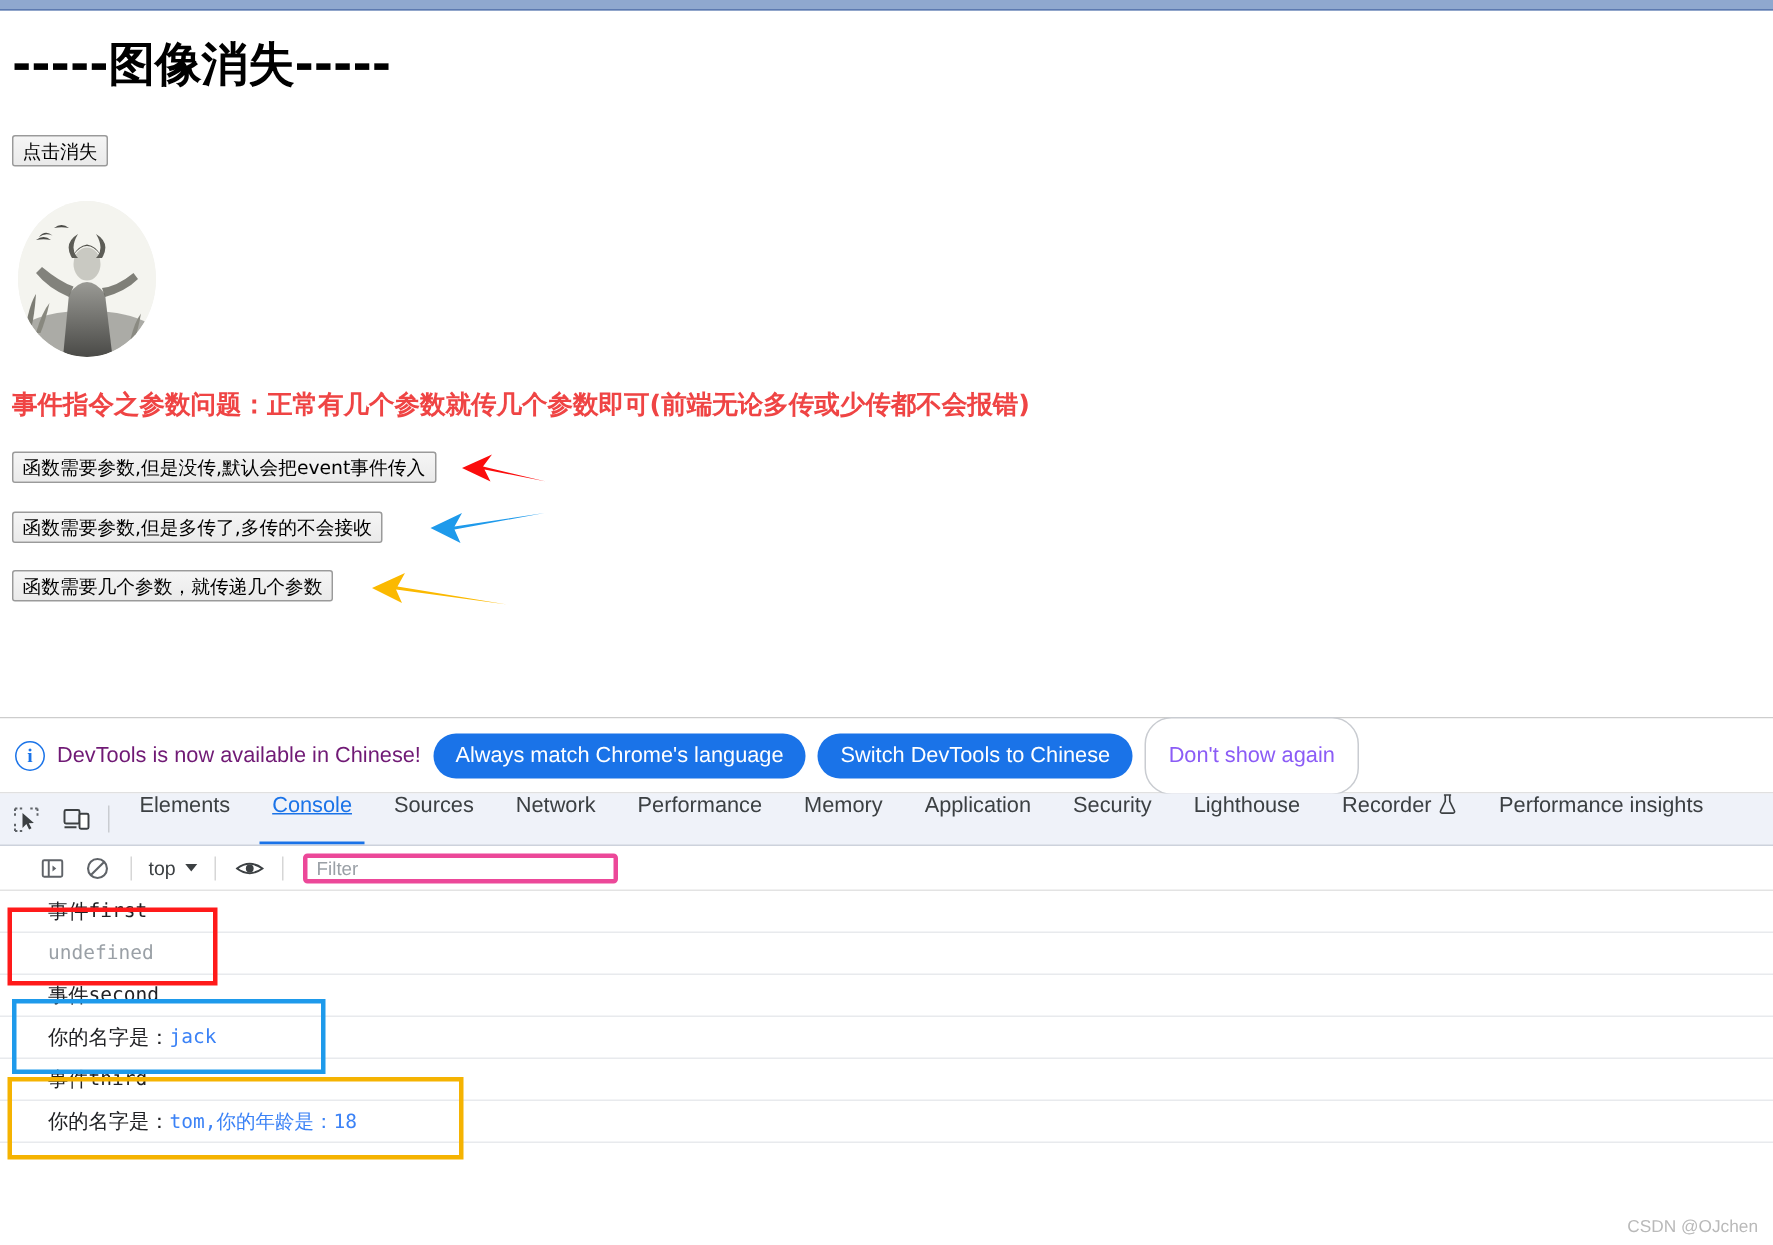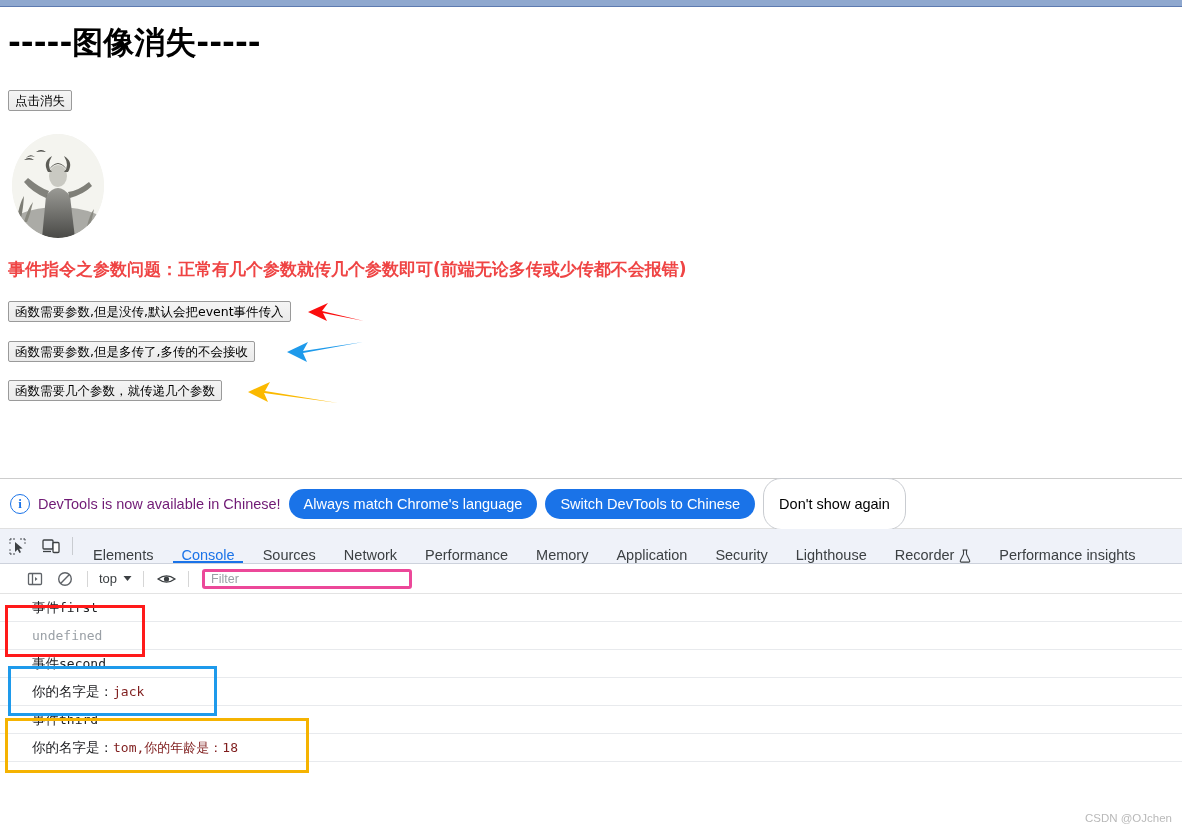--- a/index.html
+++ b/index.html
@@ -103,21 +103,21 @@
   }
   #info-text { font-size: 14.5px; color: #701a75; white-space: nowrap; }
   .pill-blue {
     background: #1a73e8; color: #fff;
     border: none; border-radius: 18px;
     padding: 7px 15px; font-size: 14.5px;
     font-family: "Liberation Sans", sans-serif;
     white-space: nowrap; cursor: pointer;
   }
   .pill-ghost {
-    background: #fff; color: #000000;
+    background: #fff; color: #8b5cf6;
     border: 1px solid #c9ccd1; border-radius: 18px;
     padding: 17px 15px; font-size: 14.5px;
     font-family: "Liberation Sans", sans-serif;
     white-space: nowrap; cursor: pointer;
   }
 
   
   #tabbar {
     position: relative;
     height: 35px;
@@ -127,21 +127,21 @@
     overflow: hidden;
   }
   .tb-icon {
     width: 34px; display: flex; align-items: center; justify-content: center;
     cursor: pointer;
   }
   #tb-divider {
     width: 1px; background: #c9ccd1; margin: 8px 6px 8px 4px; flex: 0 0 1px;
   }
   .tab {
-    display: flex; align-items: flex-end; gap: 5px;
+    display: flex; align-items: flex-start; gap: 5px;
     padding: 0 14px;
     font-size: 14.5px; color: #3c4043;
     white-space: nowrap; cursor: pointer;
     position: relative;
   }
   .tab.active { color: #1a73e8; text-decoration: underline; }
   .tab.active::after {
     content: ""; position: absolute; left: 6px; right: 6px; bottom: 0;
     height: 2.5px; background: #1a73e8;
   }
@@ -190,21 +190,21 @@
     padding-left: 32px;
     border-bottom: 1px solid #e8eaed;
     font-family: "DejaVu Sans Mono", "Liberation Mono", monospace;
     font-size: 13px;
     color: #202124;
     white-space: nowrap;
     text-align: right;
   }
   .console-row.dim { color: #9aa0a6; }
   .cjk { font-family: "DejaVu Sans", "Liberation Sans", sans-serif; font-size: 13.5px; }
-  .val-blue { color: #7f1d1d; }
+  .val-blue { color: #3b82f6; }
 
   .hl-box {
     position: absolute;
     border-width: 3px; border-style: solid;
     pointer-events: none;
     box-sizing: border-box;
   }
   #hl-red    { left: 5px;  top: 605px; width: 140px; height: 52px; border-color: #ff1a1a; }
   #hl-blue   { left: 8px;  top: 666px; width: 209px; height: 50px; border-color: #1e9aeb; }
   #hl-yellow { left: 5px;  top: 718px; width: 304px; height: 55px; border-color: #f5b301; }

